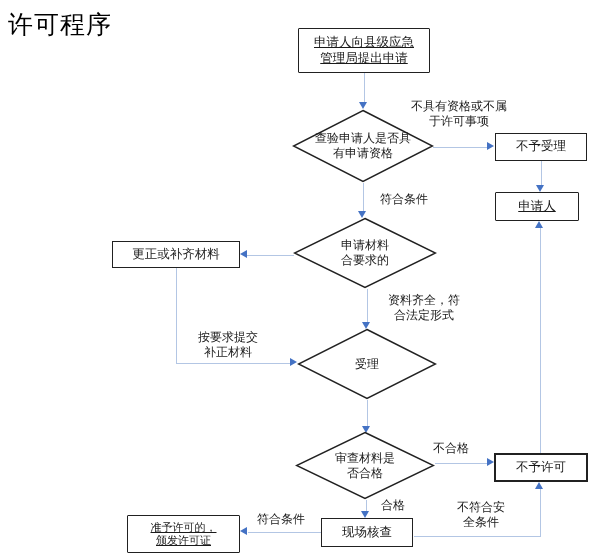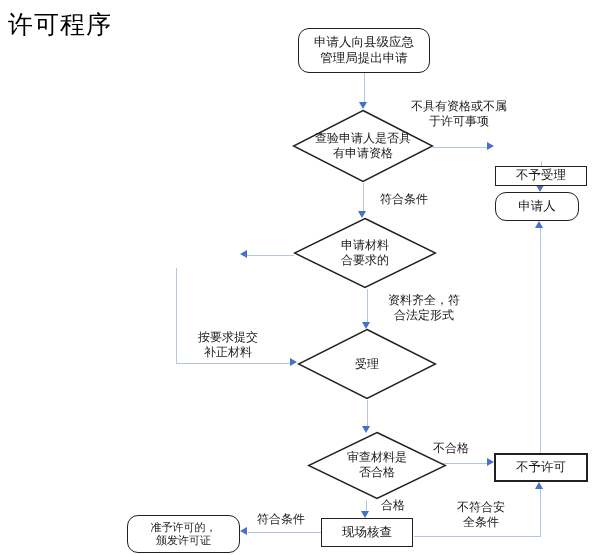--- a/index.html
+++ b/index.html
@@ -15,21 +15,21 @@
   }
   .title{
     position:absolute;left:8px;top:8px;font-family:"Liberation Serif","DejaVu Serif",serif;
     font-size:25px;font-weight:400;letter-spacing:1px;color:#000;
   }
   .node{
     position:absolute;background:#fff;border:1.4px solid var(--border);
     display:flex;align-items:center;justify-content:center;text-align:center;
     font-size:12.5px;line-height:1.22;white-space:pre-line;box-sizing:border-box;
   }
-  .rounded{border-radius:11px;}
+  .rounded{border-radius:1px;text-decoration:underline;}
   .bold-border{border-width:2px;}
   .diamond{position:absolute;}
   .diamond svg{position:absolute;left:0;top:0;display:block;}
   .diamond .dtext{
     position:absolute;left:0;top:0;right:0;bottom:0;display:flex;align-items:center;
     justify-content:center;text-align:center;font-size:12px;line-height:1.25;white-space:pre-line;
   }
   .line{position:absolute;background:var(--line);}
   .h{height:1.4px;}
   .v{width:1.4px;}
@@ -76,24 +76,25 @@
   <div class="arr down" style="left:362px;top:322px;"></div>
   <div class="arr down" style="left:362px;top:426px;"></div>
   <div class="arr right" style="left:487px;top:458px;"></div>
   <div class="arr up" style="left:535px;top:482px;"></div>
   <div class="arr down" style="left:361px;top:511px;"></div>
   <div class="arr left" style="left:240px;top:527px;"></div>
 
   <div class="node rounded" style="left:298px;top:28px;width:132px;height:45px;">申请人向县级应急
 管理局提出申请</div>
 
-  <div class="node" style="left:495px;top:133px;width:92px;height:20px;margin-top:33px;">不予受理</div>
+  <div class="node" style="left:495px;top:133px;width:92px;height:28px;">不予受理</div>
 
   <div class="node rounded" style="left:495px;top:192px;width:84px;height:29px;">申请人</div>
 
+  <div class="node" style="left:112px;top:241px;width:128px;height:27px;">更正或补齐材料</div>
 
   <div class="node" style="left:321px;top:518px;width:92px;height:29px;">现场核查</div>
 
   <div class="node bold-border" style="left:494px;top:453px;width:94px;height:29px;">不予许可</div>
 
   <div class="node rounded" style="left:127px;top:515px;width:113px;height:38px;font-size:11px;">准予许可的，
 颁发许可证</div>
 
   <div class="diamond" style="left:292px;top:109px;width:142px;height:74px;">
     <svg width="142" height="74" viewBox="0 0 142 74">
@@ -111,21 +112,21 @@
 合要求的</div>
   </div>
 
   <div class="diamond" style="left:297px;top:328px;width:140px;height:72px;">
     <svg width="140" height="72" viewBox="0 0 140 72">
       <polygon points="70,1.5 138.5,36 70,70.5 1.5,36" fill="#ffffff" stroke="#212121" stroke-width="1.5"></polygon>
     </svg>
     <div class="dtext">受理</div>
   </div>
 
-  <div class="diamond" style="left:307px;top:431px;width:140px;height:69px;font-family:Liberation Mono, monospace;">
+  <div class="diamond" style="left:295px;top:431px;width:140px;height:69px;">
     <svg width="140" height="69" viewBox="0 0 140 69">
       <polygon points="70,1.5 138.5,34.5 70,67.5 1.5,34.5" fill="#ffffff" stroke="#212121" stroke-width="1.5"></polygon>
     </svg>
     <div class="dtext">审查材料是
 否合格</div>
   </div>
 
   <div class="lbl" style="left:396px;top:99px;width:126px;">不具有资格或不属
 于许可事项</div>
   <div class="lbl" style="left:372px;top:192px;width:64px;">符合条件</div>

